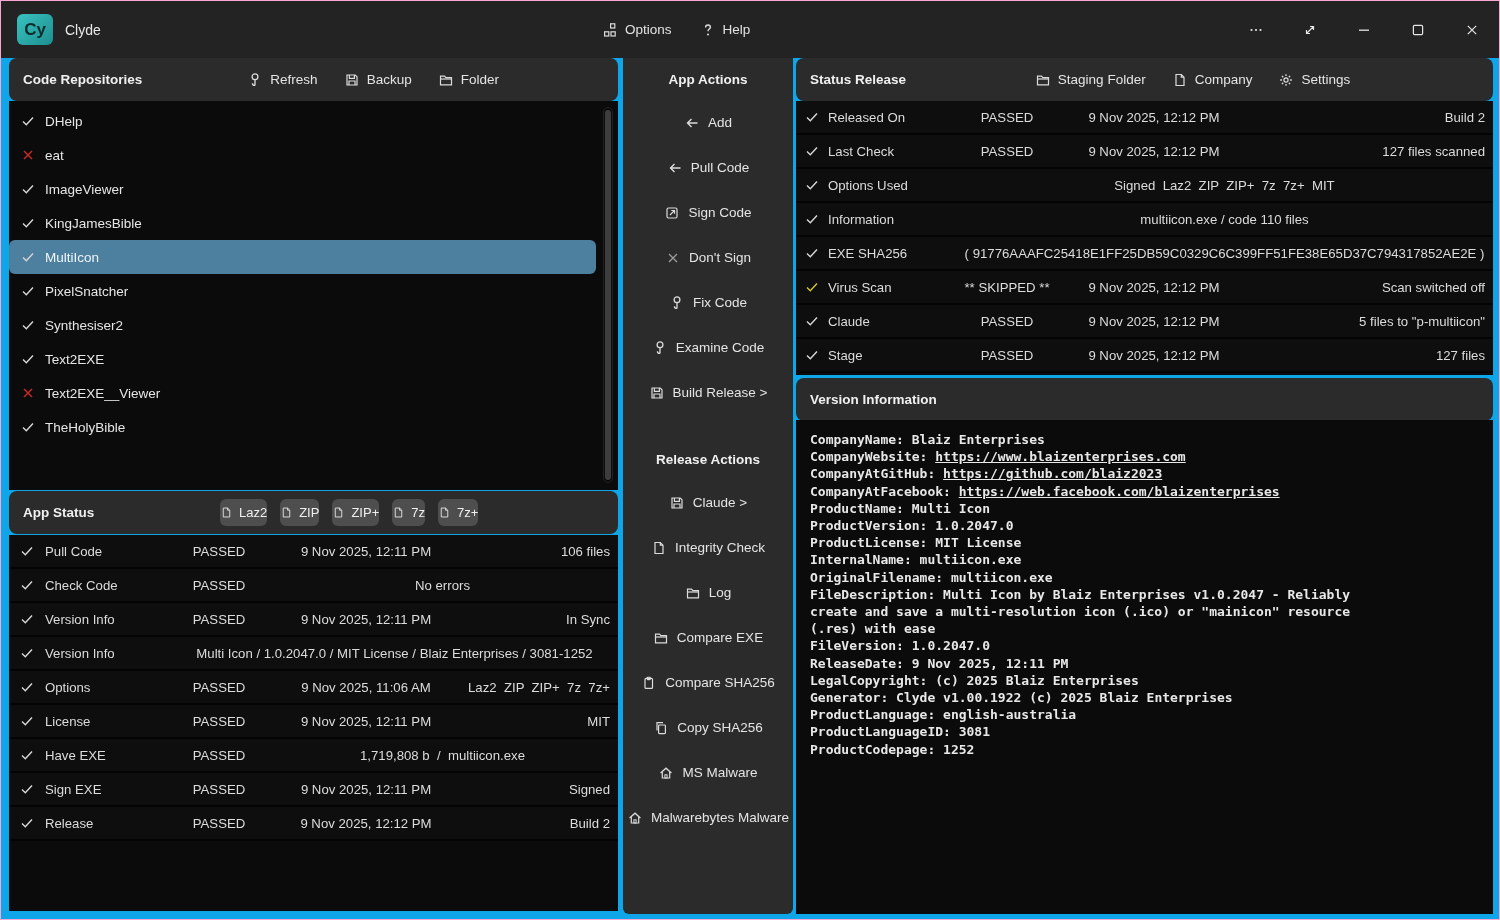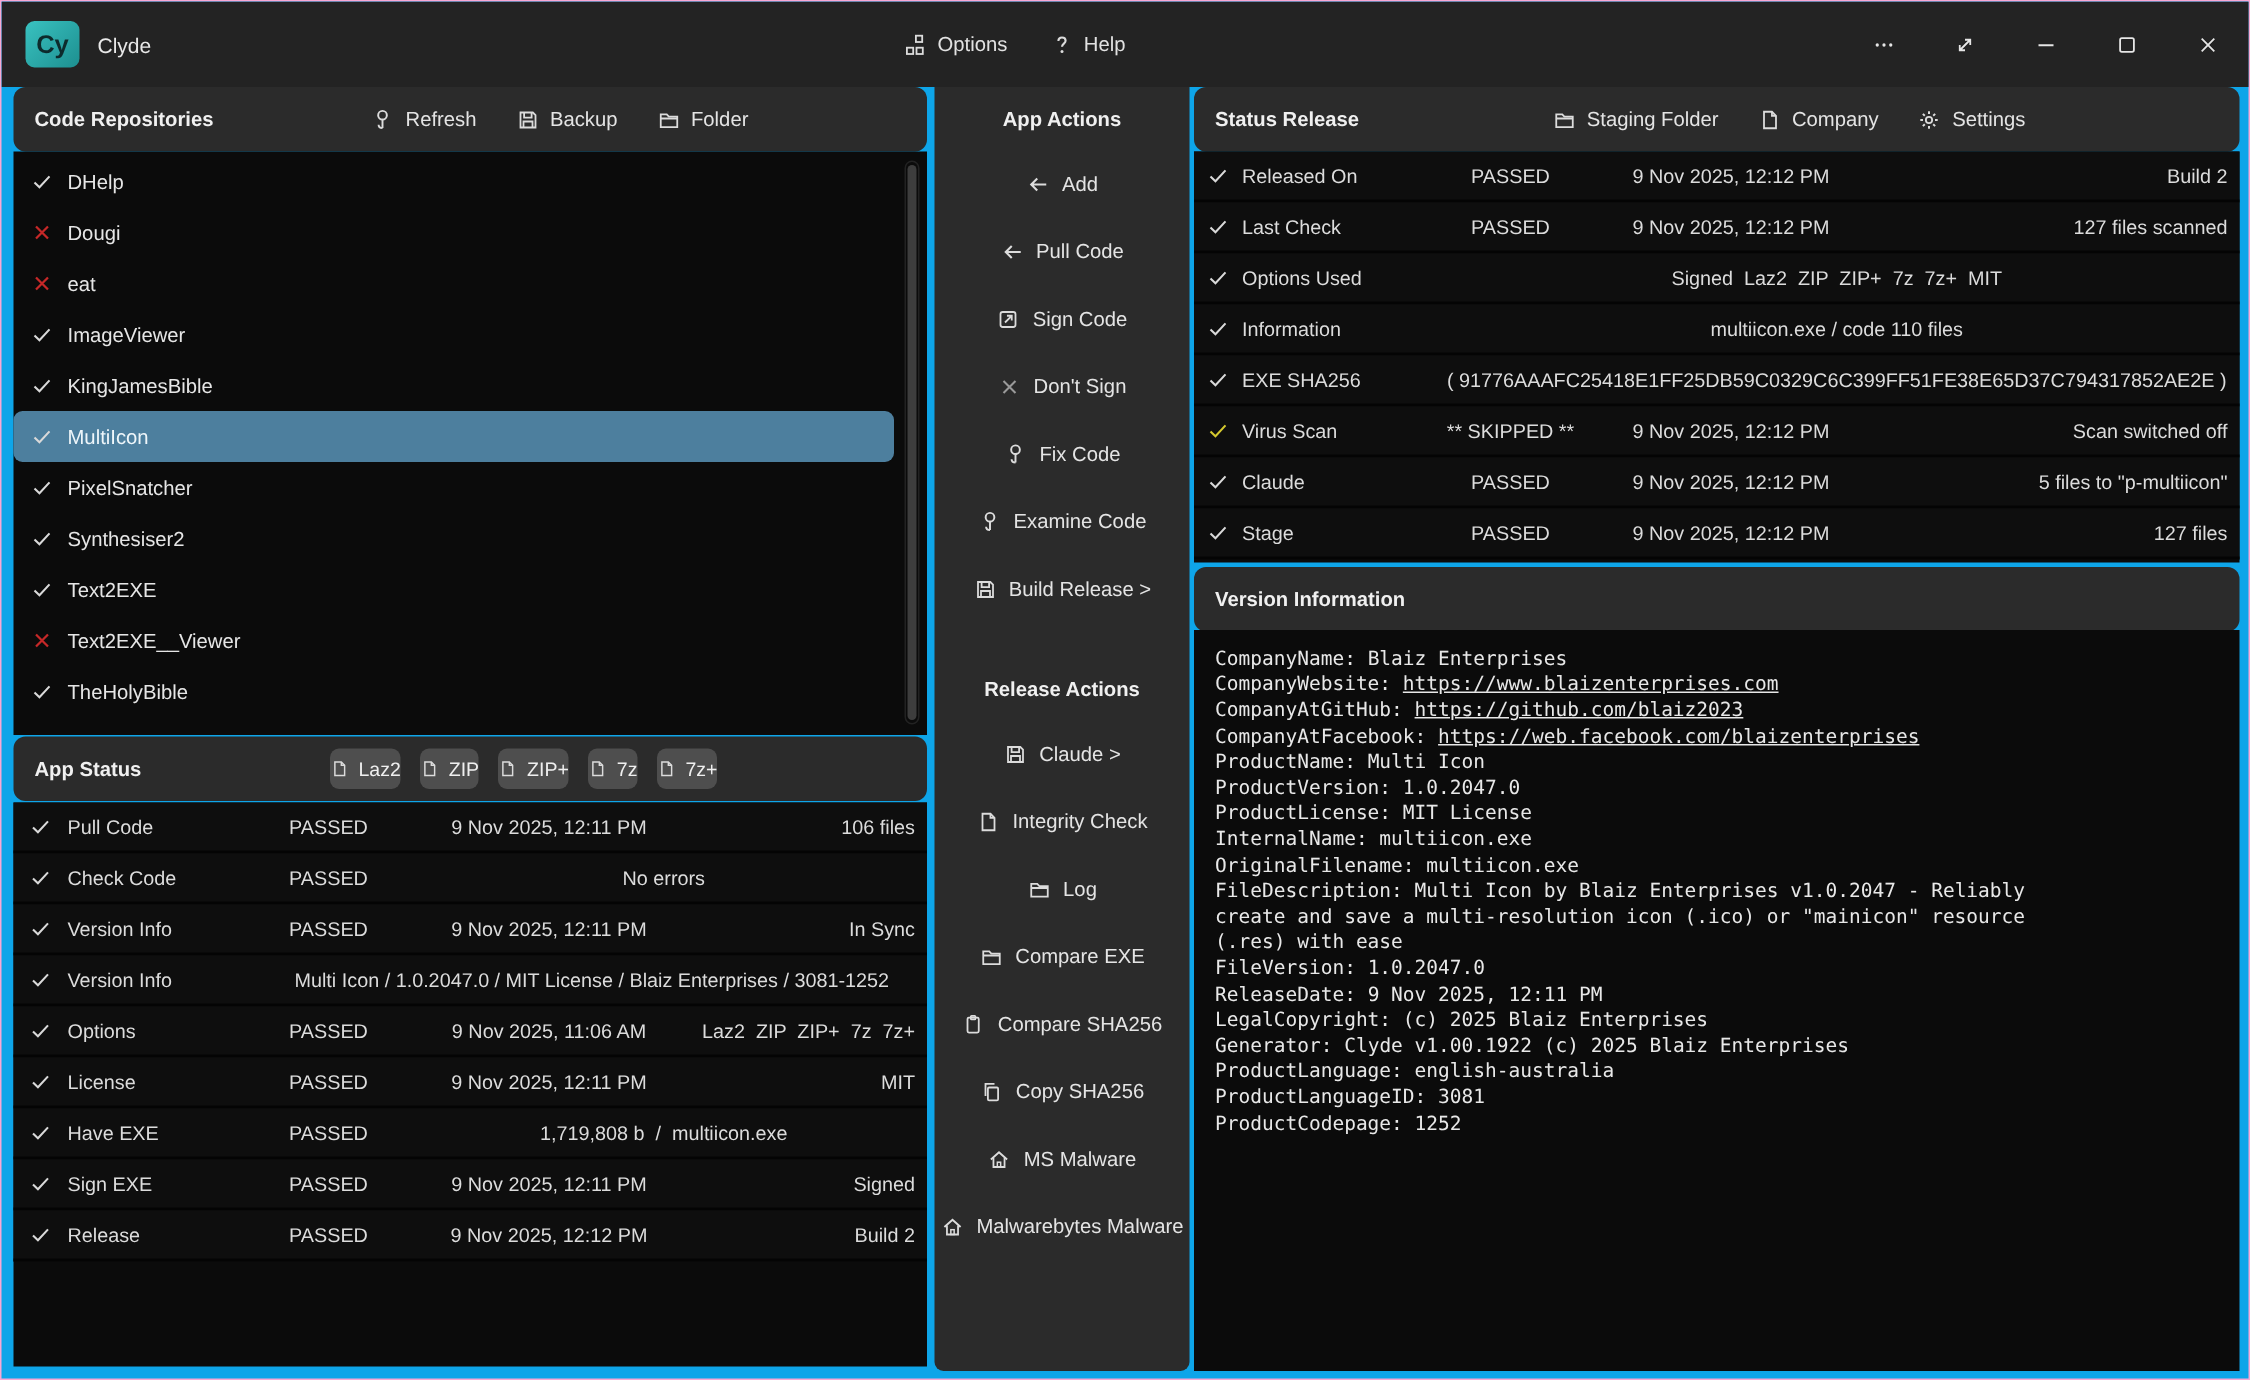--- a/index.html
+++ b/index.html
@@ -54,21 +54,21 @@
   #actions-col { position:absolute; left:622px; top:57px; width:170px; height:856px; background:#2b2b2b;
                  border-radius:0 0 6px 6px; display:flex; flex-direction:column; align-items:center; }
   .actions-title { height:42px; display:flex; align-items:center; font-weight:bold; font-size:13.5px; color:#f0f0f0; }
   .action-btn { height:45px; display:flex; align-items:center; justify-content:center; gap:8px;
                 color:#e4e4e4; font-size:13.5px; width:100%; cursor:default; white-space:nowrap; }
   .actions-gap { height:23px; }
   
   #version-text { left:795px; top:419px; width:697px; height:494px; padding:11px 14px;
                   font-family:"DejaVu Sans Mono", monospace; font-size:13px; line-height:17.2px;
                   color:#e8e8e8; }
-  #version-text .vlines { max-width:578px; }
+  #version-text .vlines { max-width:578px;font-weight:bold; }
   .vlink { text-decoration:underline; }
   
   .ic { display:inline-flex; width:16px; height:16px; flex:0 0 auto; }
   .ic svg { width:100%; height:100%; }
   .ic-sm { width:13px; height:13px; }
 </style>
 </head>
 <body>
 
 <div id="window">
@@ -177,28 +177,20 @@
   </div>
   <div class="black-area" id="repo-list">
     <div id="repo-items">
         <div class="repo-item">
           <span class="ic">
             <svg viewBox="0 0 16 16">
               <path d="M3 8.6 L6.3 11.8 L13 4.6" fill="none" stroke="#d9d9d9" stroke-width="1.4"></path>
             </svg>
           </span>
           <span>DHelp</span>
-        </div>
-        <div class="repo-item">
-          <span class="ic">
-            <svg viewBox="0 0 16 16">
-              <path d="M4 4 L12 12 M12 4 L4 12" fill="none" stroke="#c62828" stroke-width="1.5"></path>
-            </svg>
-          </span>
-          <span>Dougi</span>
         </div>
         <div class="repo-item">
           <span class="ic">
             <svg viewBox="0 0 16 16">
               <path d="M4 4 L12 12 M12 4 L4 12" fill="none" stroke="#c62828" stroke-width="1.5"></path>
             </svg>
           </span>
           <span>eat</span>
         </div>
         <div class="repo-item">

